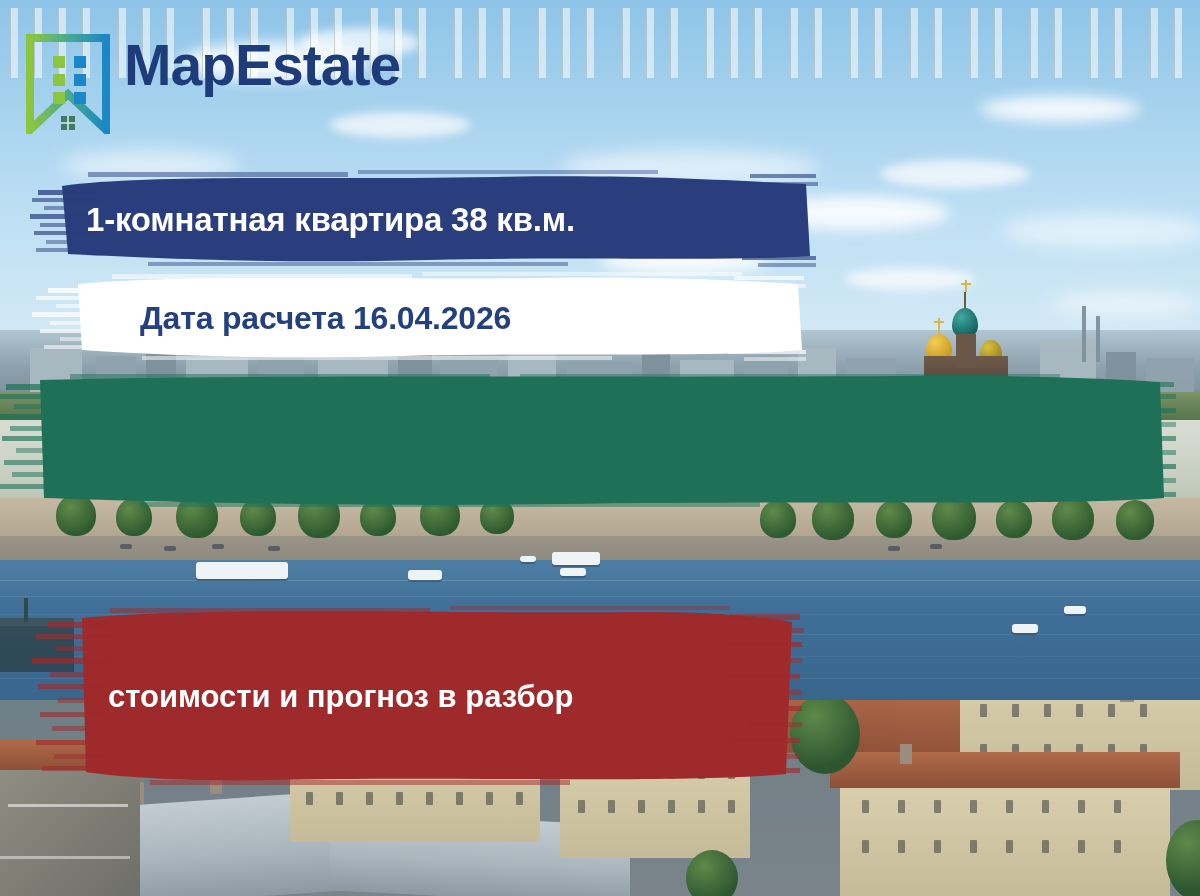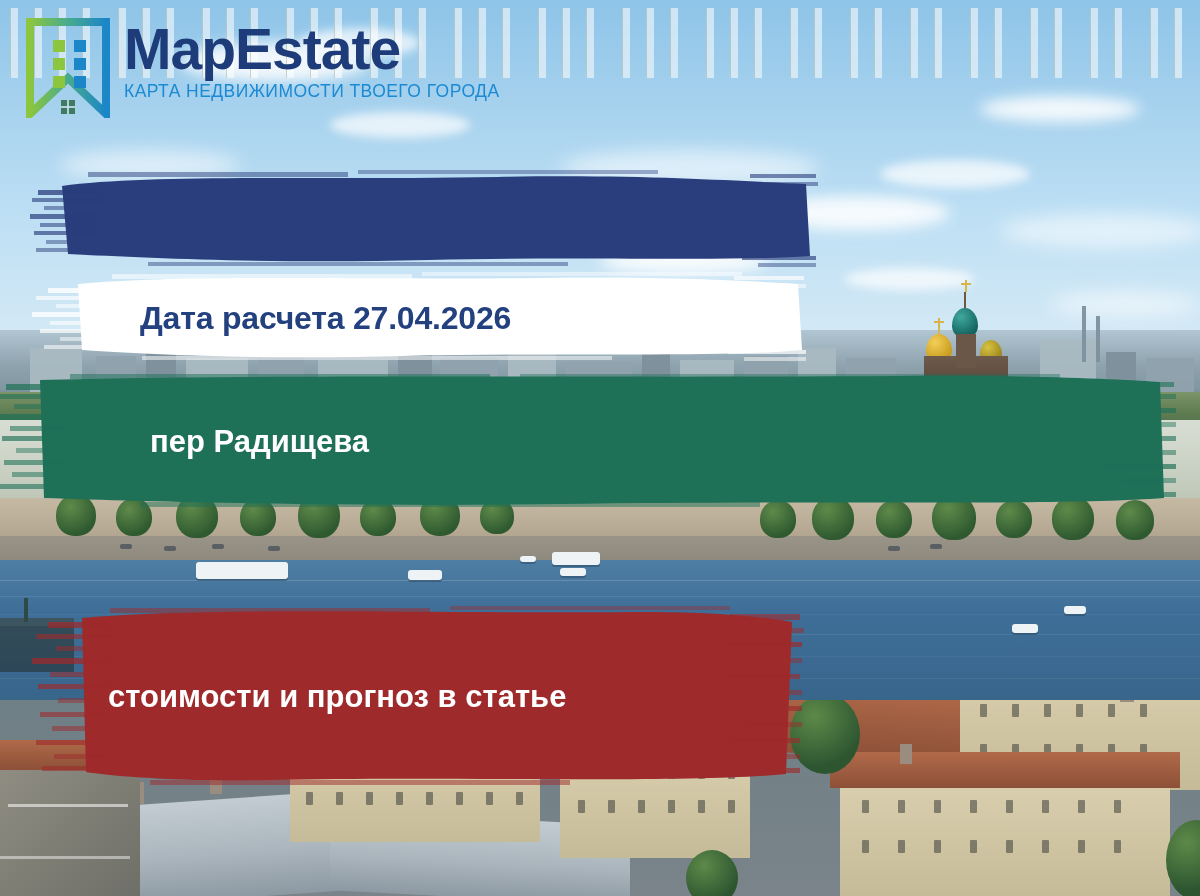--- a/index.html
+++ b/index.html
@@ -79,21 +79,21 @@
   .roof.tin{background:linear-gradient(180deg,#c3ccd2 0%,#aab5bd 55%,#8d99a2 100%);}
   .roof.rust{background:linear-gradient(180deg,#a4secondary 0%,#8d5038 100%);}
   .roof.rust{background:linear-gradient(180deg,#b06a49 0%,#8d5038 100%);}
   .facade{position:absolute;background:linear-gradient(180deg,#d9cfae 0%,#c6bb98 100%);}
   .facade.grey{background:linear-gradient(180deg,#cfc9b6 0%,#b5ae99 100%);}
   .fwin{position:absolute;width:7px;height:13px;background:rgba(60,62,58,.55);border-radius:1px;}
   .chim{position:absolute;background:#9a8d80;}
   .btree{position:absolute;border-radius:50%;background:radial-gradient(circle at 35% 28%,#5d8a49,#2c5530 70%);}
 
   
-  .logo{position:absolute;left:26px;top:18px;display:flex;align-items:flex-start;gap:14px;}
+  .logo{position:absolute;left:26px;top:34px;display:flex;align-items:flex-start;gap:14px;}
   .logo-mark{width:84px;height:100px;flex:0 0 auto;}
   .logo-text{padding-top:4px;}
   .logo-word{
     font-size:57px;line-height:.98;font-weight:bold;letter-spacing:-1px;
     color:#1f3c7a;white-space:nowrap;
   }
   .logo-word .est{color:#1f3c7a;}
   .logo-tag{
     margin-top:3px;font-size:17.5px;letter-spacing:.45px;font-weight:normal;
     color:#1c8ad2;white-space:nowrap;
@@ -390,21 +390,20 @@
       <rect x="48" y="40" width="12" height="12" fill="#1b86c8"></rect>
       <rect x="48" y="58" width="12" height="12" fill="#1b86c8"></rect>
       <g>
         <rect x="35" y="82" width="14" height="14" fill="#3f7a63"></rect>
         <rect x="41.2" y="82" width="1.6" height="14" fill="#cfe7f5"></rect>
         <rect x="35" y="88.2" width="14" height="1.6" fill="#cfe7f5"></rect>
       </g>
     </svg>
     <div class="logo-text">
       <div class="logo-word"><span>Map</span><span class="est">Estate</span></div>
-      <div class="logo-tag">КАРТА НЕДВИЖИМОСТИ ТВОЕГО ГОРОДА</div>
     </div>
   </div>
 
   <div class="banner b-blue">
     <svg class="brush" viewBox="0 0 792 104" preserveAspectRatio="none">
       <g fill="#2a3d7c">
         <path d="M34 18 C120 6, 300 12, 470 9 C620 6, 720 14, 778 16 L782 88 C700 94, 560 88, 400 92 C250 96, 120 90, 40 86 Z"></path>
         <rect x="10" y="22" width="60" height="5" opacity=".75"></rect>
         <rect x="4" y="30" width="74" height="4" opacity=".6"></rect>
         <rect x="16" y="38" width="48" height="4" opacity=".5"></rect>
@@ -415,20 +414,21 @@
         <rect x="8" y="80" width="58" height="4" opacity=".5"></rect>
         <rect x="722" y="6" width="66" height="4" opacity=".6"></rect>
         <rect x="736" y="14" width="54" height="4" opacity=".5"></rect>
         <rect x="714" y="88" width="74" height="4" opacity=".65"></rect>
         <rect x="730" y="95" width="58" height="4" opacity=".45"></rect>
         <rect x="60" y="4" width="260" height="5" opacity=".5"></rect>
         <rect x="330" y="2" width="300" height="4" opacity=".4"></rect>
         <rect x="120" y="94" width="420" height="4" opacity=".45"></rect>
       </g>
     </svg>
+    <div class="txt">1-комнатная квартира 38 кв.м.</div>
   </div>
 
   <div class="banner b-white">
     <svg class="brush" viewBox="0 0 790 92" preserveAspectRatio="none">
       <g fill="#ffffff">
         <path d="M56 12 C160 2, 340 8, 520 6 C650 4, 740 10, 776 12 L780 78 C700 86, 540 80, 380 84 C240 88, 120 82, 60 78 Z"></path>
         <rect x="26" y="16" width="60" height="5" opacity=".8"></rect>
         <rect x="14" y="24" width="78" height="4" opacity=".65"></rect>
         <rect x="34" y="32" width="52" height="4" opacity=".55"></rect>
         <rect x="10" y="40" width="80" height="5" opacity=".75"></rect>
@@ -438,21 +438,21 @@
         <rect x="22" y="73" width="64" height="4" opacity=".55"></rect>
         <rect x="712" y="4" width="70" height="4" opacity=".65"></rect>
         <rect x="726" y="12" width="58" height="4" opacity=".5"></rect>
         <rect x="706" y="78" width="78" height="4" opacity=".7"></rect>
         <rect x="722" y="85" width="62" height="4" opacity=".5"></rect>
         <rect x="90" y="2" width="300" height="5" opacity=".55"></rect>
         <rect x="400" y="0" width="320" height="4" opacity=".45"></rect>
         <rect x="120" y="84" width="470" height="4" opacity=".5"></rect>
       </g>
     </svg>
-    <div class="txt">Дата расчета 27.04.2026</div>
+    <div class="txt">Дата расчета 16.04.2026</div>
   </div>
 
   <div class="banner b-green">
     <svg class="brush" viewBox="0 0 1178 136" preserveAspectRatio="none">
       <g fill="#1e7057">
         <path d="M40 6 C240 0, 620 4, 900 2 C1040 1, 1130 6, 1160 8 L1164 124 C1060 132, 820 126, 560 130 C360 133, 160 128, 44 124 Z"></path>
         <rect x="6" y="10" width="60" height="6" opacity=".7"></rect>
         <rect x="0" y="20" width="72" height="5" opacity=".6"></rect>
         <rect x="14" y="30" width="50" height="5" opacity=".5"></rect>
         <rect x="0" y="40" width="68" height="6" opacity=".72"></rect>
@@ -470,21 +470,20 @@
         <rect x="1118" y="76" width="58" height="5" opacity=".5"></rect>
         <rect x="1102" y="90" width="74" height="5" opacity=".68"></rect>
         <rect x="1122" y="104" width="54" height="5" opacity=".48"></rect>
         <rect x="1108" y="118" width="68" height="5" opacity=".6"></rect>
         <rect x="70" y="0" width="420" height="5" opacity=".5"></rect>
         <rect x="520" y="0" width="540" height="4" opacity=".42"></rect>
         <rect x="140" y="128" width="620" height="5" opacity=".5"></rect>
       </g>
     </svg>
     <div class="txt">
-      <div>пер Радищева</div>
     </div>
   </div>
 
   <div class="banner b-red">
     <svg class="brush" viewBox="0 0 790 186" preserveAspectRatio="none">
       <g fill="#9e2a2b">
         <path d="M52 14 C180 2, 420 10, 600 8 C690 7, 740 14, 762 18 L756 170 C660 180, 420 172, 240 176 C150 178, 80 172, 56 168 Z"></path>
         <rect x="18" y="18" width="60" height="6" opacity=".72"></rect>
         <rect x="6" y="30" width="76" height="5" opacity=".6"></rect>
         <rect x="26" y="42" width="52" height="5" opacity=".5"></rect>
@@ -507,17 +506,17 @@
         <rect x="718" y="118" width="54" height="5" opacity=".46"></rect>
         <rect x="700" y="134" width="70" height="5" opacity=".6"></rect>
         <rect x="712" y="150" width="58" height="5" opacity=".5"></rect>
         <rect x="696" y="164" width="74" height="5" opacity=".62"></rect>
         <rect x="80" y="4" width="320" height="5" opacity=".5"></rect>
         <rect x="420" y="2" width="280" height="4" opacity=".42"></rect>
         <rect x="120" y="176" width="420" height="5" opacity=".5"></rect>
       </g>
     </svg>
     <div class="txt">
-      <div>стоимости и прогноз в статье</div>
+      <div>стоимости и прогноз в разбор</div>
     </div>
   </div>
 
 </div>
 
 </body></html>

